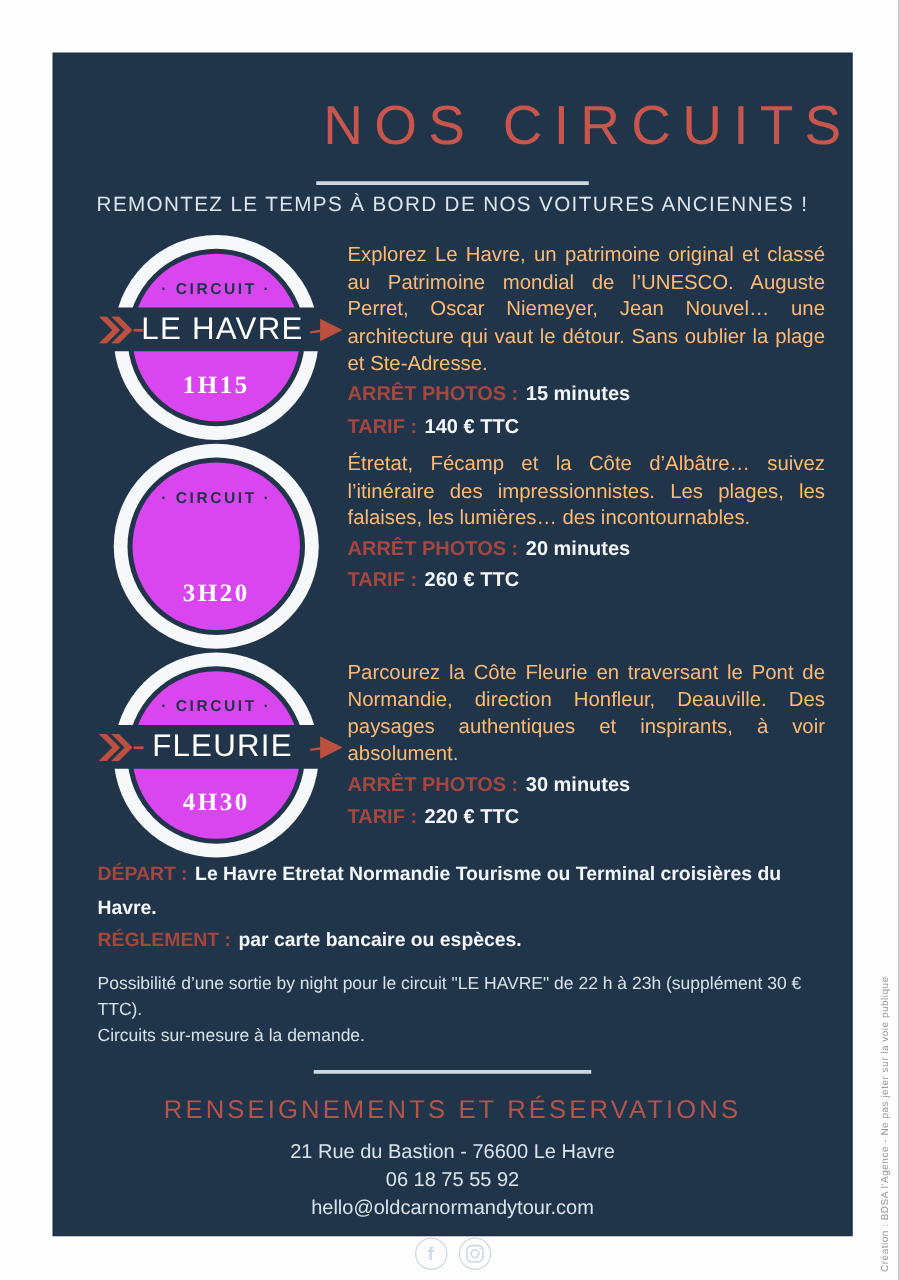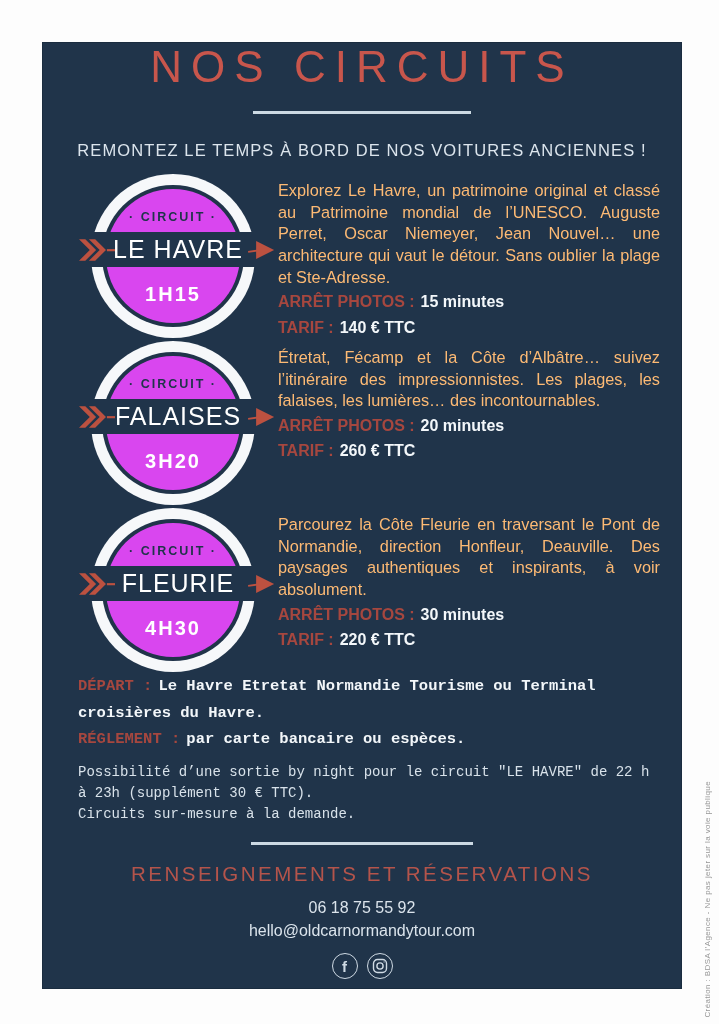--- a/index.html
+++ b/index.html
@@ -7,62 +7,62 @@
     width:719px; height:1024px; position:relative; overflow:hidden;
     background:#fdfdfd;
     font-family:"Liberation Sans","DejaVu Sans",sans-serif;
   }
   .panel {
     position:absolute; left:42px; top:42px; width:640px; height:947px;
     background:#20344a; color:#dce5ed; box-shadow:0 0 0 1px #1a2c3f inset;
   }
   
   .title {
-    text-align:center; color:#c8564c;
+    margin-top:34px; text-align:right; color:#c8564c;
     font-size:44px; letter-spacing:9px; font-weight:400;
   }
   .title-divider { width:218px; height:3px; background:#ccd9e3; margin:19px auto 0; }
   .subtitle {
-    margin-top:27px; text-align:center; font-size:16.5px;
+    margin-top:7px; text-align:center; font-size:16.5px;
     letter-spacing:1.1px; color:#dce5ed; white-space:nowrap;
   }
   
   .rows { margin-top:15px; }
   .circuit-row { display:flex; height:167px; padding-left:36px; padding-right:22px; }
   .badge-wrap { width:200px; flex:none; position:relative; height:164px; }
   .badge-circle {
     position:absolute; left:28px; top:14px; width:134px; height:134px;
     border-radius:50%; background:#d946ef;
     box-shadow:0 0 0 4px #20344a, 0 0 0 15px #f6f8fa;
   }
   .badge-label {
     position:absolute; top:21px; left:0; width:100%; text-align:center;
     color:#20344a; font-weight:bold; font-size:12.5px; letter-spacing:2px;
   }
   .badge-time {
     position:absolute; bottom:17px; left:0; width:100%; text-align:center;
-    color:#ffffff; font-weight:bold; font-size:20px; letter-spacing:2px;
+    color:#ffffff; font-weight:bold; font-size:20px; letter-spacing:2px;font-family:Liberation Serif, serif;
   }
   .badge-band {
     position:absolute; left:0; right:0; top:57px; height:35px; background:#20344a;
     display:flex; align-items:center; justify-content:center;
   }
   .badge-name {
     color:#ffffff; font-size:25px; letter-spacing:1px; white-space:nowrap; font-weight:400;
   }
   .arrow-left  { position:absolute; left:1px;  top:50%; transform:translateY(-50%); line-height:0; }
   .arrow-right { position:absolute; right:3px; top:50%; transform:translateY(-50%); line-height:0; }
   
   .text-block { flex:1; padding-top:5px; min-width:0; }
   .desc { font-size:16.3px; line-height:1.33; text-align:justify; color:#fdba74; }
   .info-line { margin-top:2px; font-size:16px; font-weight:bold; line-height:1.45; }
   .info-label { color:#a6473f; }
   .info-value { color:#f3f7fa; margin-left:6px; }
   
-  .bottom-info { padding:0 22px 0 36px; margin-top:-3px;font-family:Liberation Mono, monospace; }
+  .bottom-info { padding:0 22px 0 36px; margin-top:-3px; }
   .bi-line { font-size:15.5px; font-weight:bold; line-height:1.72; }
   .note { margin-top:9px; font-size:14px; line-height:1.5; color:#d8e2ea; }
   
   .footer-divider { width:222px; height:3px; background:#ccd9e3; margin:17px auto 0; }
   .footer-heading {
     margin-top:17px; text-align:center; color:#b4544b;
     font-size:20.5px; letter-spacing:2.5px; font-weight:400;
   }
   .contact { margin-top:11px; text-align:center; font-size:16px; line-height:1.42; color:#dbe4ec; }
   .social { margin-top:11px; display:flex; justify-content:center; gap:9px; }
@@ -123,62 +123,46 @@
         </div>
       </div>
     </div>
 
     <div class="circuit-row">
       <div class="badge-wrap">
         <div class="badge-circle">
           <div class="badge-label">· CIRCUIT ·</div>
           <div class="badge-time">3H20</div>
         </div>
+      </div>
+      <div class="text-block">
+        <div class="desc">Étretat, Fécamp et la Côte d’Albâtre… suivez l’itinéraire des impressionnistes. Les plages, les falaises, les lumières… des incontournables.</div>
+        <div class="info-line">
+          <span class="info-label">ARRÊT PHOTOS :</span><span class="info-value">20 minutes</span>
+        </div>
+        <div class="info-line">
+          <span class="info-label">TARIF :</span><span class="info-value">260 € TTC</span>
+        </div>
+      </div>
+    </div>
+
+    <div class="circuit-row">
+      <div class="badge-wrap">
+        <div class="badge-circle">
+          <div class="badge-label">· CIRCUIT ·</div>
+          <div class="badge-time">4H30</div>
+        </div>
         <div class="badge-band">
           <span class="arrow-left">
             <svg width="36" height="22" viewBox="0 0 40 24" fill="#bc5140" xmlns="http://www.w3.org/2000/svg">
               <polygon points="0,0 7,0 19,12 7,24 0,24 12,12"></polygon>
               <polygon points="11,0 18,0 30,12 18,24 11,24 23,12"></polygon>
               <rect x="31" y="11" width="9" height="2.4"></rect>
             </svg>
           </span>
-          <span class="badge-name">FALAISES</span>
-          <span class="arrow-right">
-            <svg width="27" height="22" viewBox="0 0 30 24" fill="#bc5140" xmlns="http://www.w3.org/2000/svg">
-              <rect x="0" y="13" width="10" height="2.2" transform="rotate(-8 0 13)"></rect>
-              <polygon points="9,2 29,12 9,22"></polygon>
-            </svg>
-          </span>
-        </div>
-      </div>
-      <div class="text-block">
-        <div class="desc">Étretat, Fécamp et la Côte d’Albâtre… suivez l’itinéraire des impressionnistes. Les plages, les falaises, les lumières… des incontournables.</div>
-        <div class="info-line">
-          <span class="info-label">ARRÊT PHOTOS :</span><span class="info-value">20 minutes</span>
-        </div>
-        <div class="info-line">
-          <span class="info-label">TARIF :</span><span class="info-value">260 € TTC</span>
-        </div>
-      </div>
-    </div>
-
-    <div class="circuit-row">
-      <div class="badge-wrap">
-        <div class="badge-circle">
-          <div class="badge-label">· CIRCUIT ·</div>
-          <div class="badge-time">4H30</div>
-        </div>
-        <div class="badge-band">
-          <span class="arrow-left">
-            <svg width="36" height="22" viewBox="0 0 40 24" fill="#bc5140" xmlns="http://www.w3.org/2000/svg">
-              <polygon points="0,0 7,0 19,12 7,24 0,24 12,12"></polygon>
-              <polygon points="11,0 18,0 30,12 18,24 11,24 23,12"></polygon>
-              <rect x="31" y="11" width="9" height="2.4"></rect>
-            </svg>
-          </span>
           <span class="badge-name">FLEURIE</span>
           <span class="arrow-right">
             <svg width="27" height="22" viewBox="0 0 30 24" fill="#bc5140" xmlns="http://www.w3.org/2000/svg">
               <rect x="0" y="13" width="10" height="2.2" transform="rotate(-8 0 13)"></rect>
               <polygon points="9,2 29,12 9,22"></polygon>
             </svg>
           </span>
         </div>
       </div>
       <div class="text-block">
@@ -204,20 +188,21 @@
     <div class="note">
       <div>Possibilité d’une sortie by night pour le circuit "LE HAVRE" de 22 h à 23h (supplément 30 € TTC).</div>
       <div>Circuits sur-mesure à la demande.</div>
     </div>
   </div>
 
   <div class="footer-divider"></div>
   <div class="footer-heading">RENSEIGNEMENTS ET RÉSERVATIONS</div>
 
   <div class="contact">
+    <div>21 Rue du Bastion - 76600 Le Havre</div>
     <div>06 18 75 55 92</div>
     <div>hello@oldcarnormandytour.com</div>
   </div>
 
   <div class="social">
     <div class="social-circle">
       <span class="fb-glyph">f</span>
     </div>
     <div class="social-circle">
       <svg width="16" height="16" viewBox="0 0 16 16" fill="none" stroke="#cfdae4" stroke-width="1.4" xmlns="http://www.w3.org/2000/svg">

